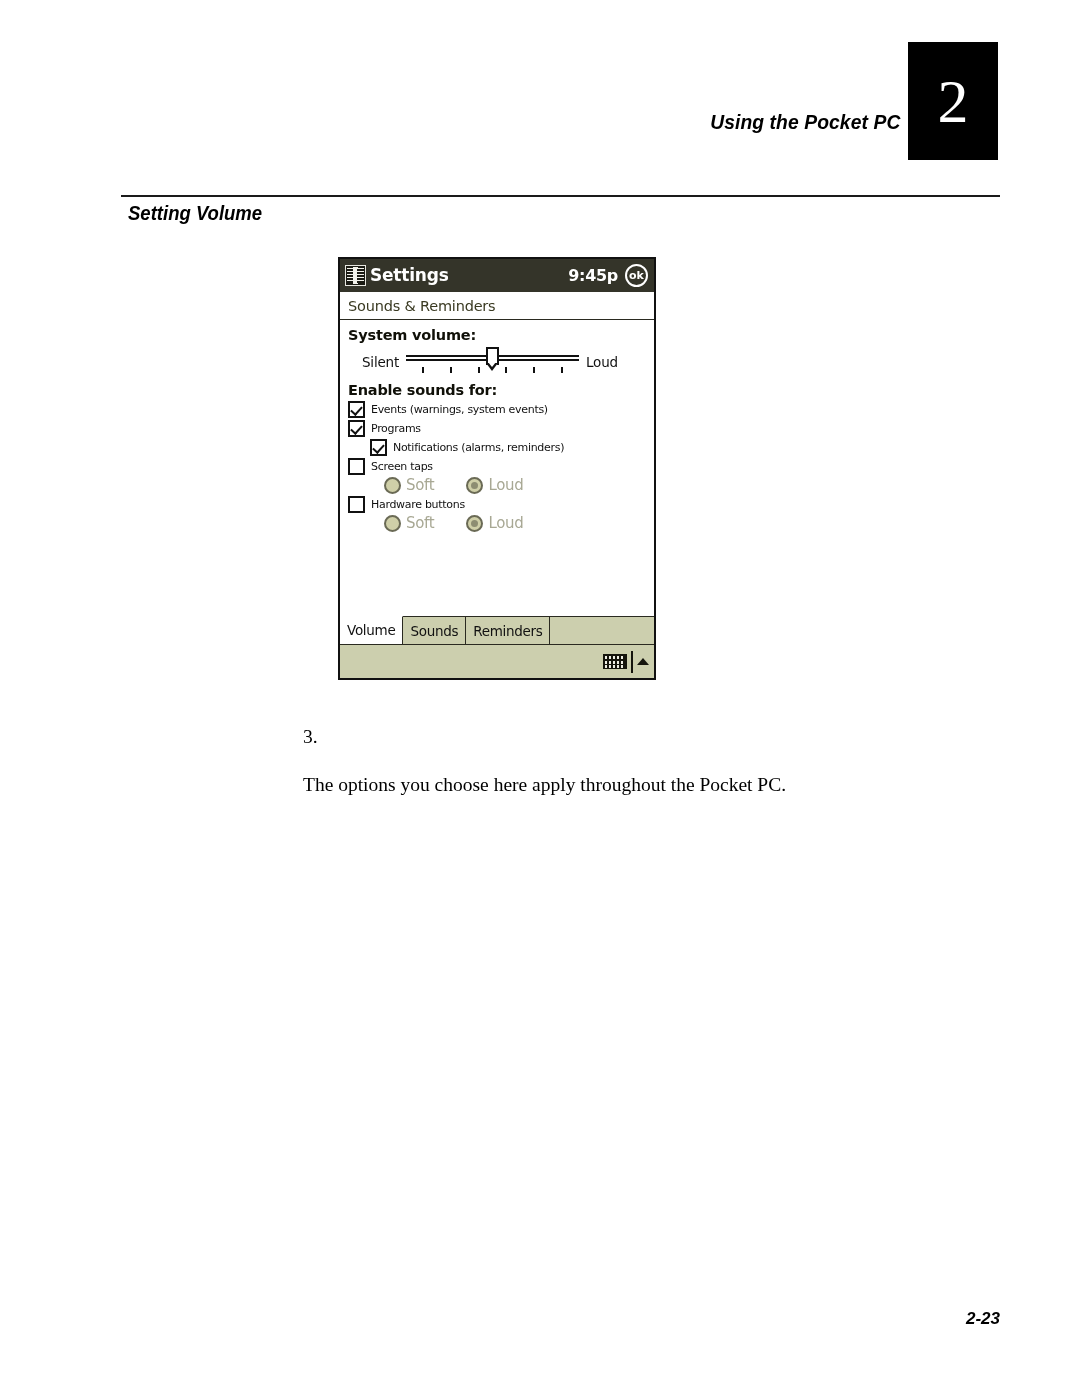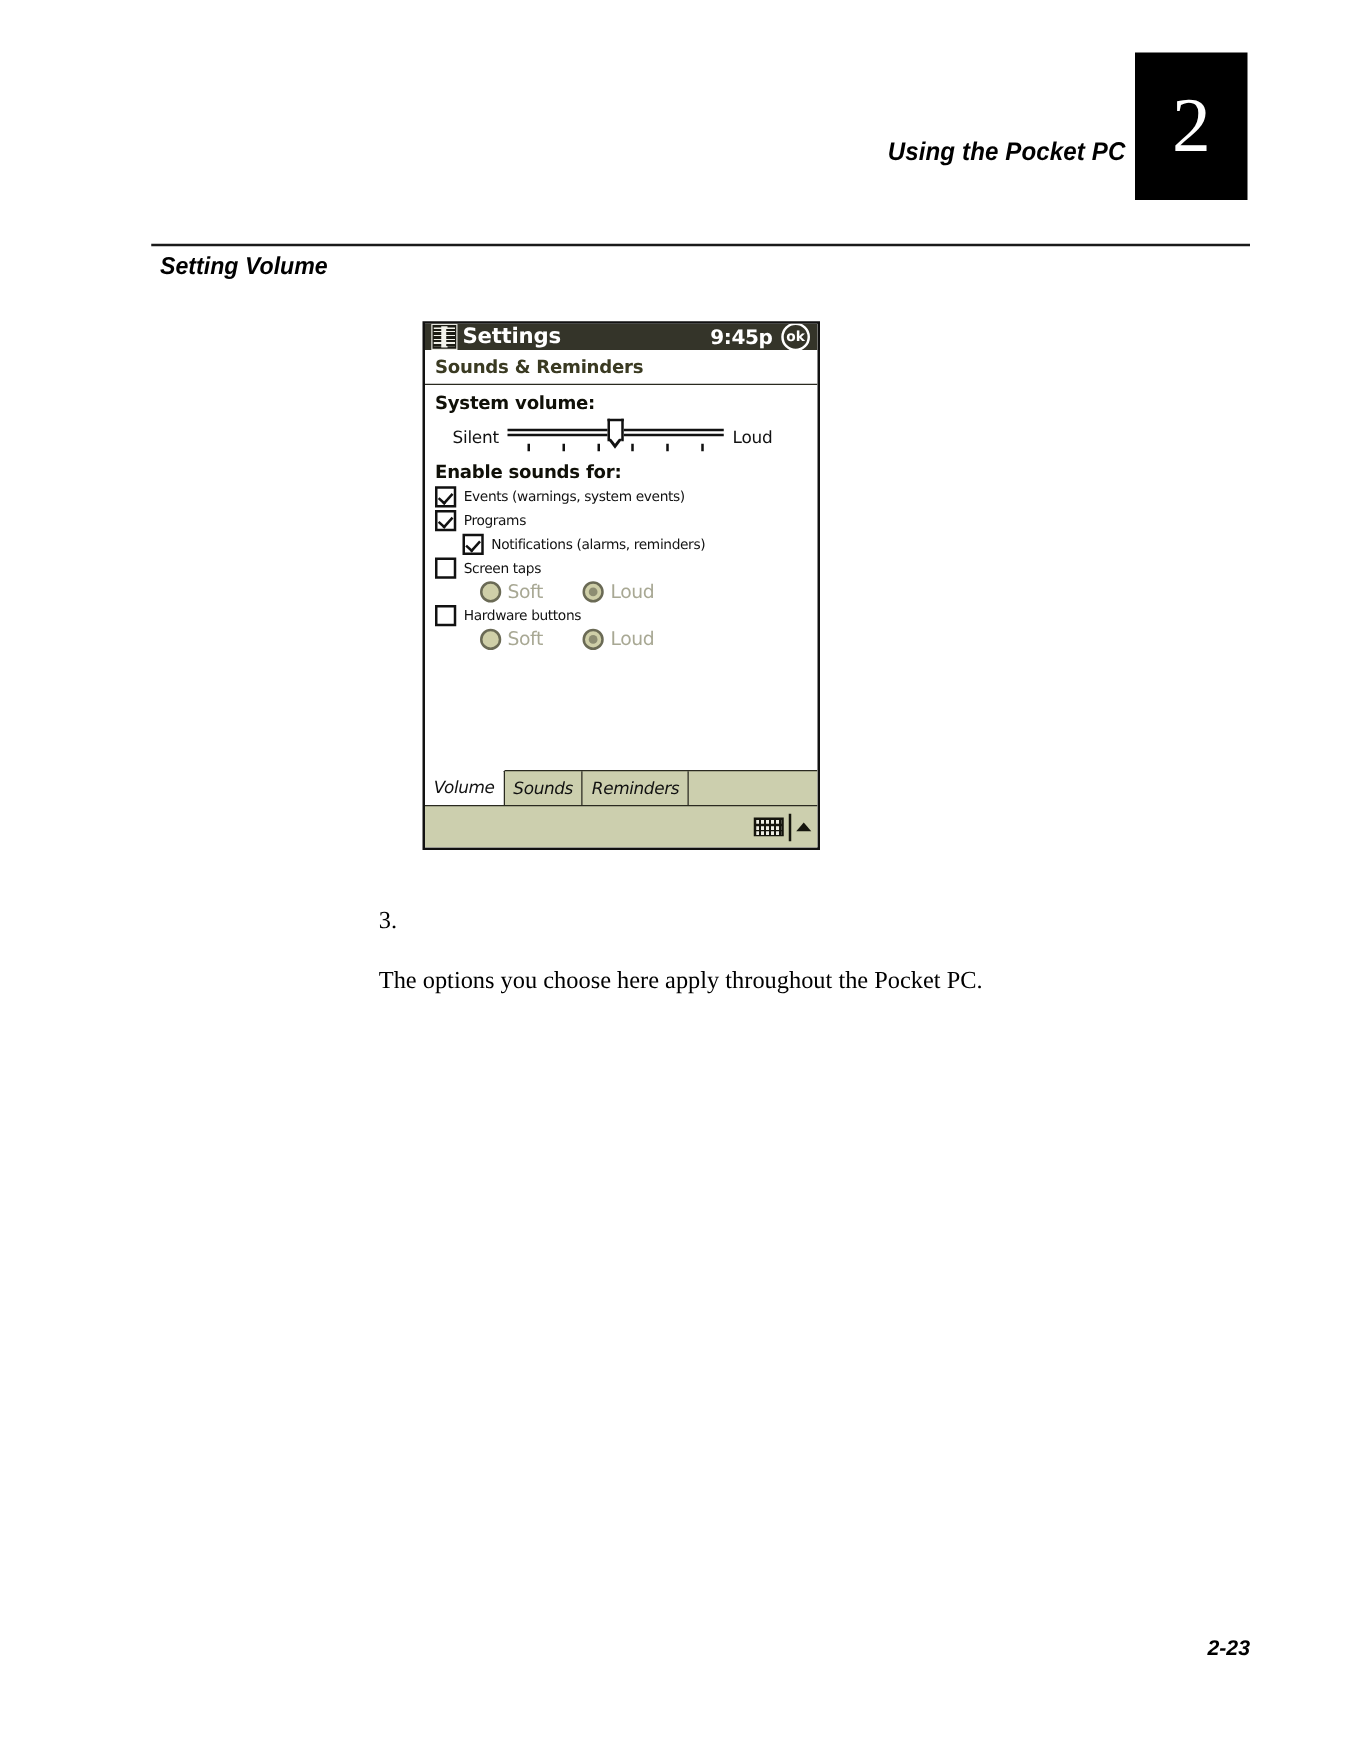--- a/index.html
+++ b/index.html
@@ -86,21 +86,21 @@
     width: 318px;
     height: 423px;
     background: #ffffff;
     border: 2px solid #111;
     box-sizing: border-box;
     font-family: "DejaVu Sans", sans-serif;
     overflow: hidden;
   }
   #pda-titlebar {
     position: relative;
-    height: 21px;
+    height: 33px;
     background: #343429;
     display: flex;
     align-items: center;
     padding: 0 6px 0 5px;
     box-sizing: border-box;
   }
   #pda-app-icon {
     width: 21px;
     height: 21px;
     flex: 0 0 auto;
@@ -157,21 +157,21 @@
   }
   #pda-subtitle {
     height: 28px;
     border-bottom: 1.5px solid #2a2a20;
     display: flex;
     align-items: center;
     padding-left: 8px;
     box-sizing: border-box;
     color: #3a3a22;
     font-size: 14.5px;
-    font-weight: bold;
+    font-weight: normal;
     letter-spacing: -0.2px;
   }
   #pda-body {
     position: relative;
     height: 294px;
     padding: 7px 8px 0 8px;
     box-sizing: border-box;
   }
   .grp-label {
     font-size: 14.5px;
@@ -340,21 +340,20 @@
   }
   .tab {
     font-size: 13.5px;
     color: #111;
     letter-spacing: -0.3px;
     padding: 0 7px;
     display: flex;
     align-items: center;
     border-right: 1.5px solid #2a2a20;
     box-sizing: border-box;
-    font-style: italic;
   }
   .tab.active {
     background: #ffffff;
     border-top: 1.5px solid #ffffff;
     margin-top: -1.5px;
   }
   #tab-filler {
     flex: 1 1 auto;
   }
   

